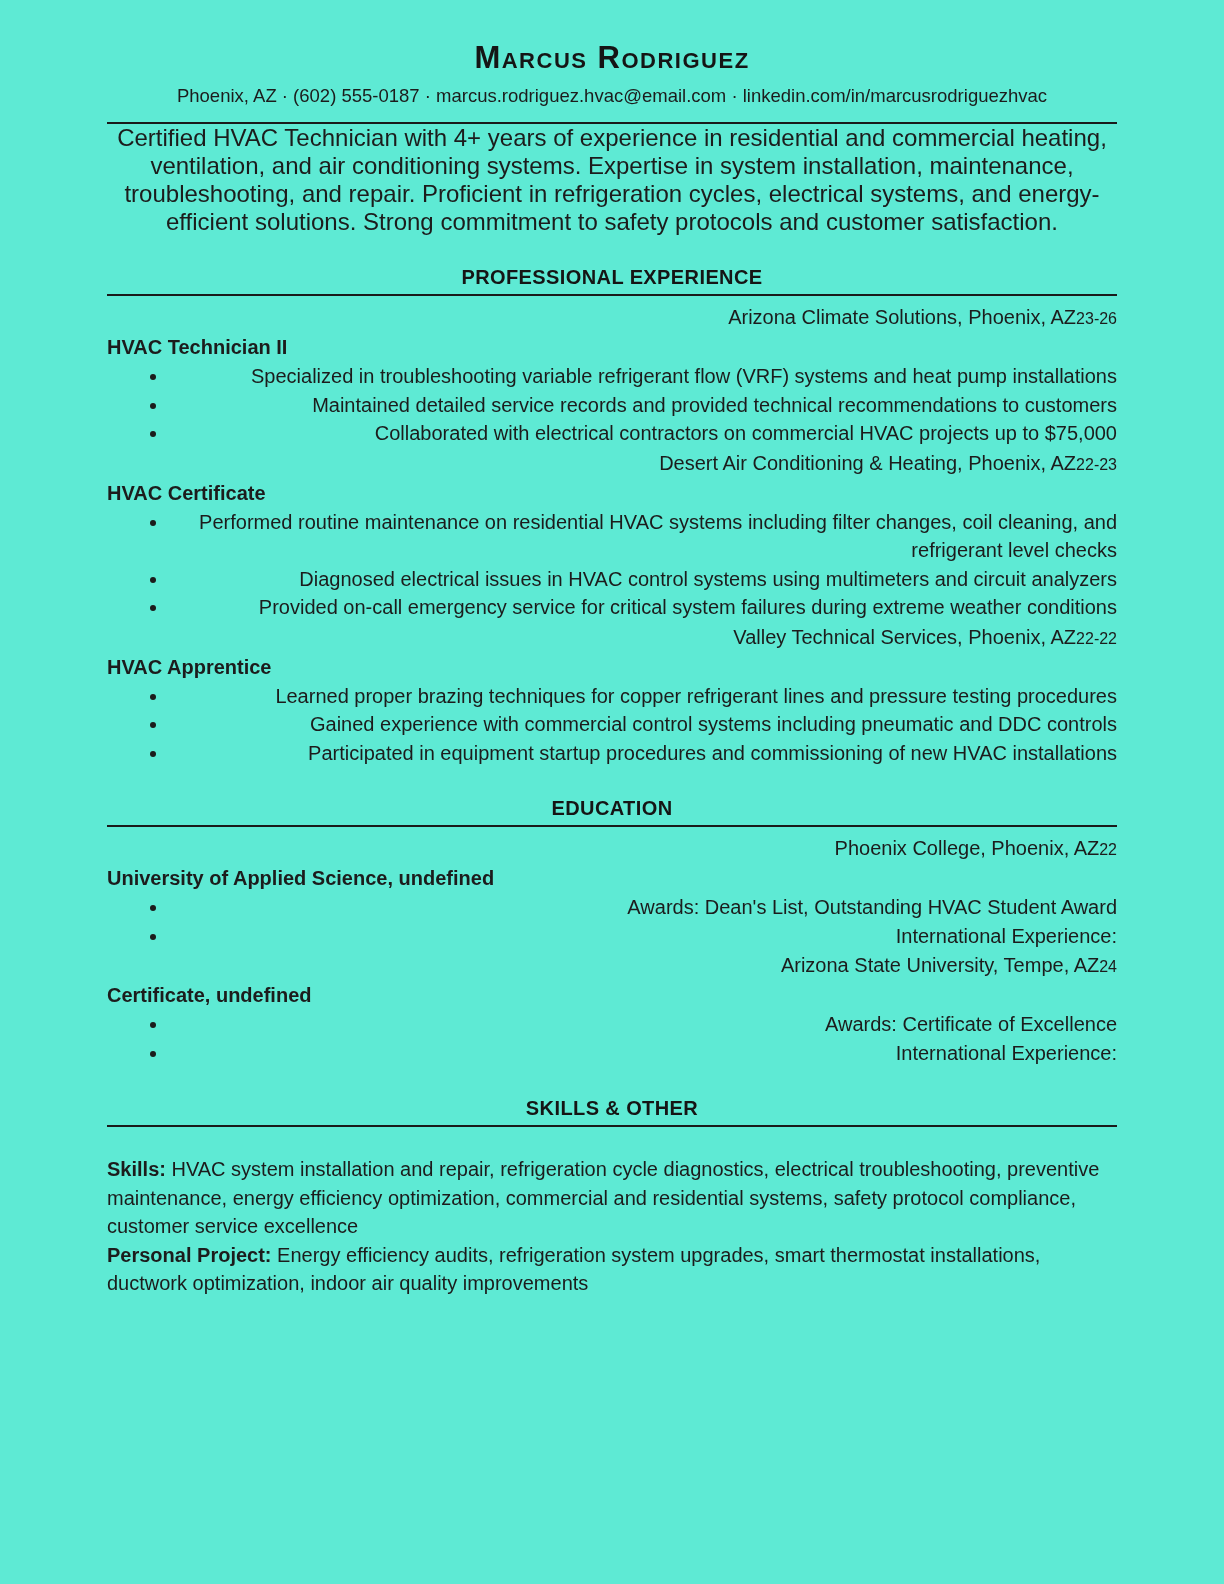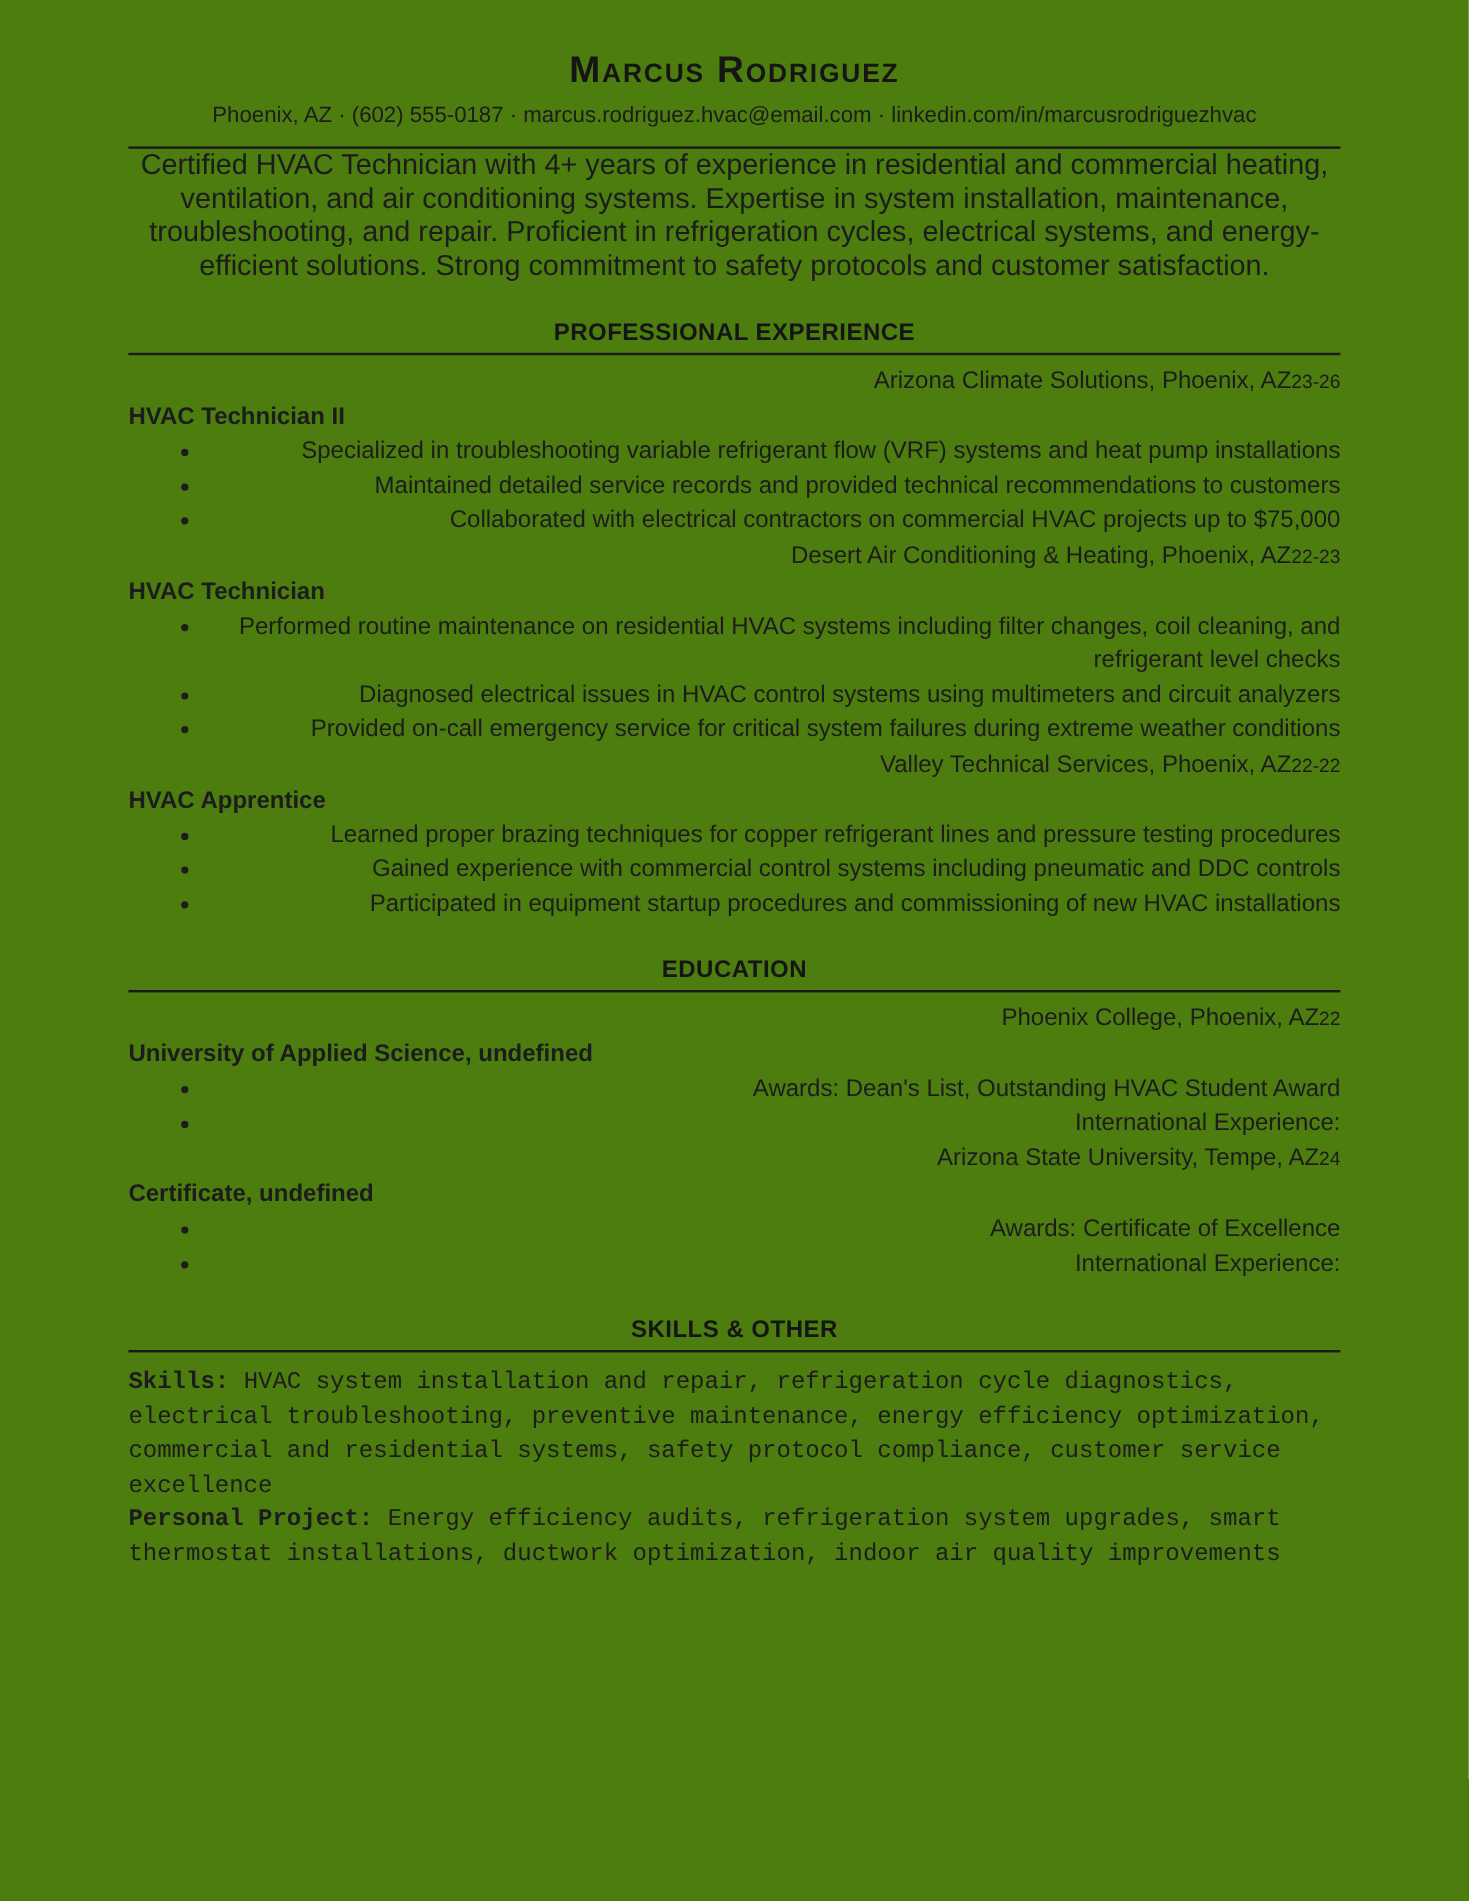--- a/index.html
+++ b/index.html
@@ -8,21 +8,21 @@
     width: 1224px;
     height: 1584px;
     font-family: "Liberation Sans", sans-serif;
     color: #1c1c1c;
     overflow: hidden;
   }
   .page {
     width: 1224px;
     height: 1584px;
     padding: 38px 107px 0 107px;
-    background: #4d7c0f;
+    background: #5eead4;
   }
   
   .resume-header { text-align: center; }
   .name {
     font-size: 31px;
     font-weight: 700;
     font-variant: small-caps;
     letter-spacing: 1.5px;
     line-height: 40px;
     color: #151515;
@@ -76,21 +76,21 @@
     padding-left: 62px;
     margin: 0;
     text-align: right;
   }
   ul.bullets li {
     font-size: 20px;
     line-height: 28.5px;
     padding-left: 10px;
   }
   
-  .skills-body { margin-top: 12px; font-family: Liberation Mono, monospace; }
+  .skills-body { margin-top: 28px; }
   .skills-body p {
     font-size: 20px;
     line-height: 28.5px;
   }
   .inline-label { font-weight: 700; }
 </style>
 </head>
 <body>
 
 <div class="page">
@@ -119,21 +119,21 @@
           <li>Maintained detailed service records and provided technical recommendations to customers</li>
           <li>Collaborated with electrical contractors on commercial HVAC projects up to $75,000</li>
         </ul>
       </div>
 
       <div class="entry">
         <div class="entry-header">
           <span class="entry-company">Desert Air Conditioning &amp; Heating, Phoenix, AZ</span>
           <span class="entry-dates">22-23</span>
         </div>
-        <div class="entry-role">HVAC Technician</div>
+        <div class="entry-role">HVAC Certificate</div>
         <ul class="bullets">
           <li>Performed routine maintenance on residential HVAC systems including filter changes, coil cleaning, and refrigerant level checks</li>
           <li>Diagnosed electrical issues in HVAC control systems using multimeters and circuit analyzers</li>
           <li>Provided on-call emergency service for critical system failures during extreme weather conditions</li>
         </ul>
       </div>
 
       <div class="entry">
         <div class="entry-header">
           <span class="entry-company">Valley Technical Services, Phoenix, AZ</span>

